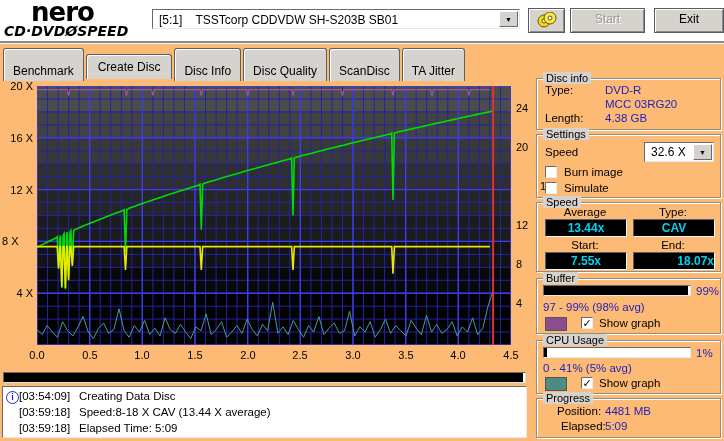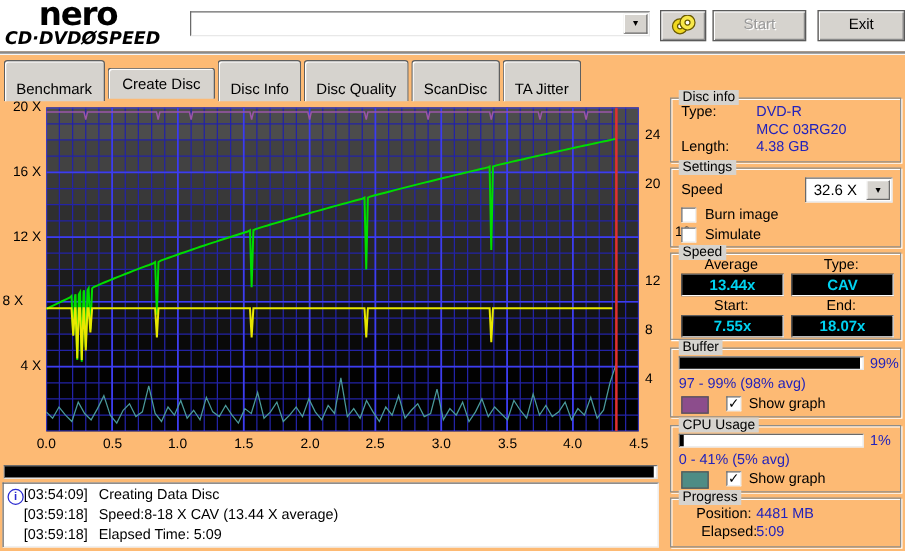--- a/index.html
+++ b/index.html
@@ -63,20 +63,21 @@
 <body>
 
 <div class="window">
 
   <div class="topbar">
     <div class="logo">
       <div class="logo1">nero</div>
       <div class="logo2">CD·DVDØSPEED</div>
     </div>
     <div class="driveSel">
+      <span class="txt">[5:1]    TSSTcorp CDDVDW SH-S203B SB01</span>
       <span class="ddbtn">▼</span>
     </div>
     <div class="btn" style="left:528px;top:8px;width:35px;">
       <svg width="22" height="16" style="margin-top:3px">
         <circle cx="8" cy="9" r="6" fill="#f0d820" stroke="#6a5a00"></circle>
           <circle cx="8" cy="9" r="2" fill="#fff" stroke="#6a5a00"></circle>
         <circle cx="14" cy="6" r="6" fill="#f8e84a" stroke="#6a5a00"></circle>
           <circle cx="14" cy="6" r="2" fill="#fff" stroke="#6a5a00"></circle>
       </svg>
     </div>
@@ -254,21 +255,21 @@
 
   <div class="gbox" style="top:202px;height:70px;">
     <span class="gtitle">Speed</span>
     <span class="clabel" style="left:8px;top:3px;width:80px;">Average</span>
     <span class="clabel" style="left:96px;top:3px;width:80px;">Type:</span>
     <span class="lcd" style="left:8px;top:16px;width:80px;">13.44x</span>
     <span class="lcd" style="left:96px;top:16px;width:80px;">CAV</span>
     <span class="clabel" style="left:8px;top:36px;width:80px;">Start:</span>
     <span class="clabel" style="left:96px;top:36px;width:80px;">End:</span>
     <span class="lcd" style="left:8px;top:49px;width:80px;">7.55x</span>
-    <span class="lcd" style="left:96px;top:49px;width:80px;">18.07x</span>
+    <span class="lcd" style="left:96px;top:49px;width:80px;text-align:right;">18.07x</span>
   </div>
 
   <div class="gbox" style="top:278px;height:56px;">
     <span class="gtitle">Buffer</span>
     <div class="pbar" style="left:6px;top:6px;width:148px;">
       <div class="pfill" id="bufFill" style="width: 98.5%;"></div>
     </div>
     <span class="grow bval" style="left:159px;top:6px;">99%</span>
     <span class="grow bval" style="left:6px;top:22px;">97 - 99% (98% avg)</span>
     <span class="swatch" id="bufSwatch" style="left: 8px; top: 38px; background: rgb(140, 77, 140);"></span>

